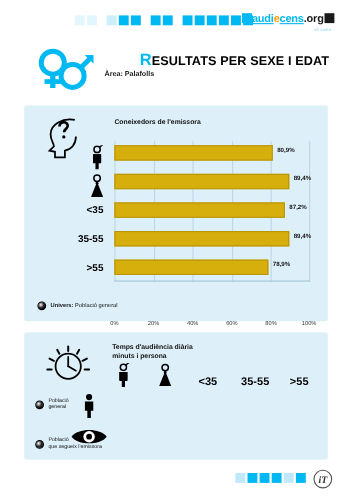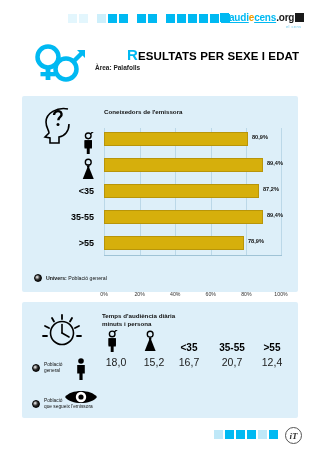--- a/index.html
+++ b/index.html
@@ -315,27 +315,20 @@
       <svg class="col-icon" style="left:44px; top:0px;" viewBox="0 0 22 24">
         <circle cx="9" cy="4.5" r="3.2" fill="none" stroke="#000" stroke-width="1.5"></circle>
         <circle cx="9" cy="9.4" r="1.4" fill="#000"></circle>
         <path d="M9 8 L3 23 h12 z" fill="#000"></path>
       </svg>
       <div class="col" style="left:72px; width:38px; top:12px;">&lt;35</div>
       <div class="col" style="left:110px; width:48px; top:12px;">35-55</div>
       <div class="col" style="left:156px; width:36px; top:12px;">&gt;55</div>
     </div>
 
-    <div class="tbl-row">
-      <div class="cell" style="left:-2px; width:40px;">18,0</div>
-      <div class="cell" style="left:36px; width:40px;">15,2</div>
-      <div class="cell" style="left:72px; width:38px;">16,7</div>
-      <div class="cell" style="left:110px; width:48px;">20,7</div>
-      <div class="cell" style="left:156px; width:36px;">12,4</div>
-    </div>
 
   </div>
 
   <svg class="person-icon" viewBox="0 0 14 22">
     <circle cx="7" cy="3" r="2.8" fill="#000"></circle>
     <path d="M3.2 7 h7.6 v8.5 h-2.2 v6.5 h-3.2 v-6.5 h-2.2 z" fill="#000"></path>
   </svg>
   <svg class="eye-icon" viewBox="0 0 34 18">
     <path d="M1 9 C7 1 27 1 33 9 C27 17 7 17 1 9 Z" fill="#000"></path>
     <circle cx="17" cy="9" r="5.2" fill="#fff"></circle>

